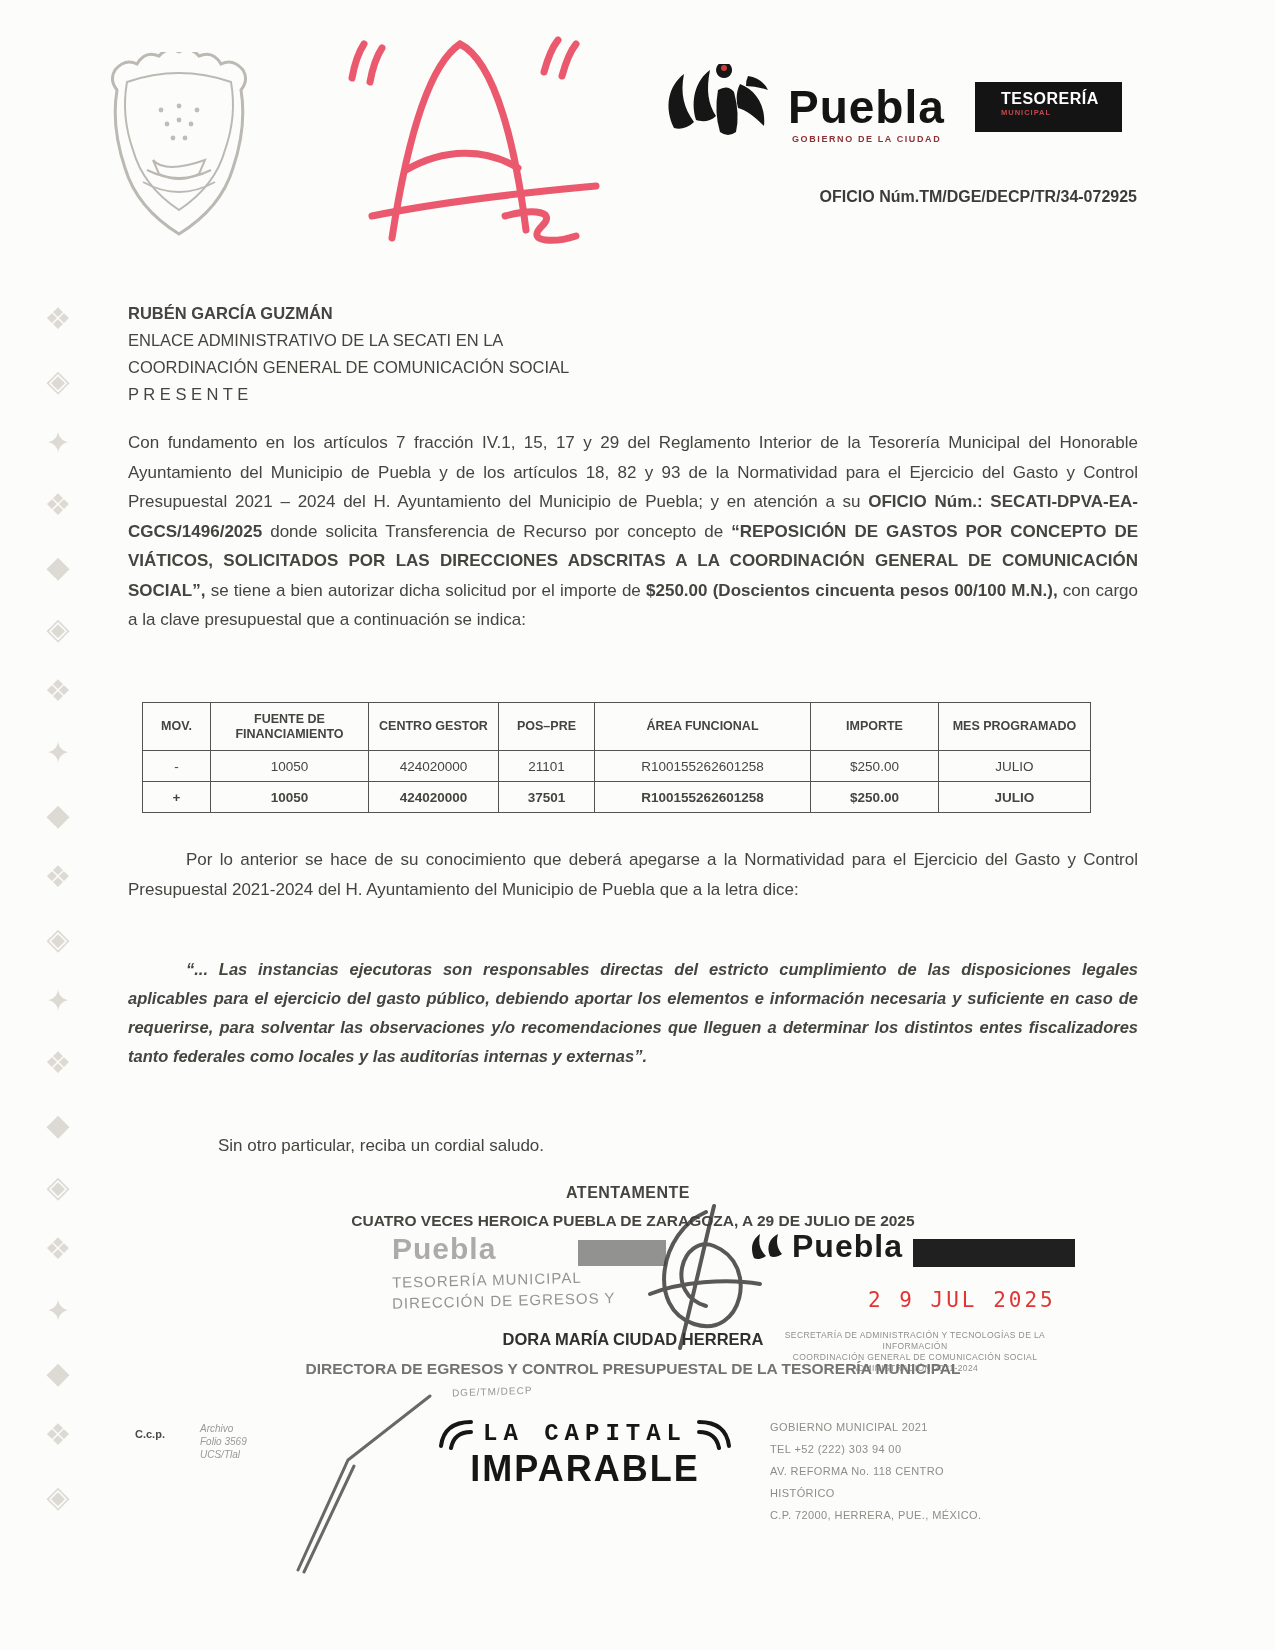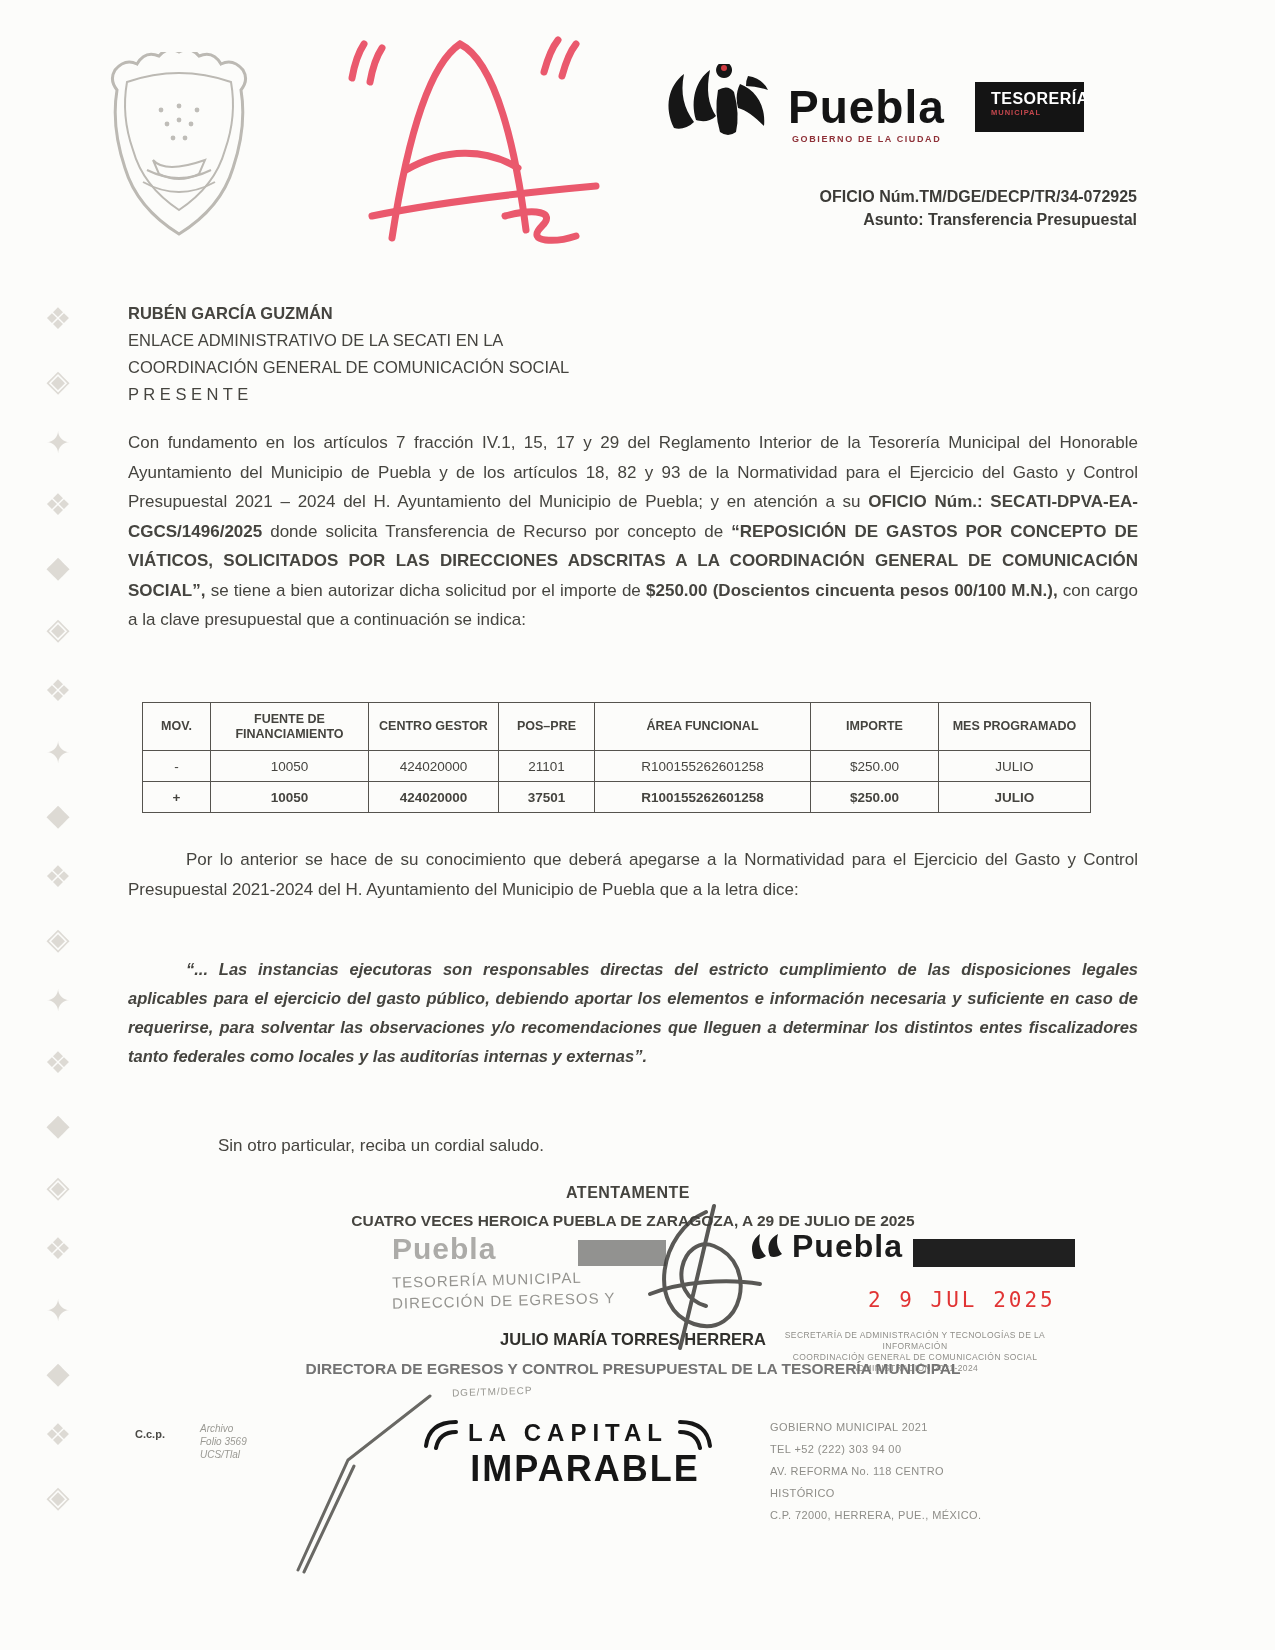--- a/index.html
+++ b/index.html
@@ -28,22 +28,22 @@
   .logo-icon { position:absolute; left:0; top:2px; }
   .brand-text {
     position:absolute; left:128px; top:18px;
     font-size:46px; font-weight:800; letter-spacing:1px; color:#141414;
   }
   .brand-tagline {
     position:absolute; left:132px; top:72px;
     font-size:9px; font-weight:700; letter-spacing:1.6px; color:#8e3037;
   }
   .tes-box {
-    position:absolute; left:315px; top:20px; width:109px; height:50px;
-    background:#141414; color:#fff; padding:8px 10px 0 16px;
+    position:absolute; left:315px; top:20px; width:147px; height:50px;
+    background:#141414; color:#fff; padding:8px 10px 0 26px;
   }
   .tes-box .t1 { font-size:16px; font-weight:800; letter-spacing:.5px; }
   .tes-box .t2 { font-size:7.5px; font-weight:700; color:#c4474d; letter-spacing:1px; }
 
   
   .head-right { position:absolute; right:138px; top:188px; width:560px; text-align:right; }
   .head-right .quote { font-size:15px; color:#5c5b56; margin-bottom:6px; }
   .head-right .oficio { font-size:16px; font-weight:700; color:#3c3b37; margin-bottom:5px; }
   .head-right .asunto { font-size:16px; font-weight:700; color:#3c3b37; }
 
@@ -101,21 +101,21 @@
     letter-spacing:1px; transform:rotate(-2deg); }
 
   .contact { position:absolute; left:770px; top:1392px; width:330px;
     font-size:11px; line-height:22px; color:#8e8d88; letter-spacing:.4px;margin-top:24px; }
 
   .ccp { position:absolute; left:135px; top:1428px; font-size:11px; font-weight:700; color:#4a4945; }
   .ccp-notes { position:absolute; left:200px; top:1422px; font-size:10px; line-height:13px;
     color:#9a9993; font-style:italic; }
 
   .capital { position:absolute; left:420px; top:1416px; width:330px; text-align:center; color:#161616; }
-  .capital .row1 { display:flex; align-items:center; gap:8px; }
+  .capital .row1 { display:flex; align-items:center; justify-content:center; gap:8px;font-family:Liberation Mono, monospace; }
   .capital .l1 { font-size:24px; font-weight:800; letter-spacing:6px; }
   .capital .l2 { font-size:36px; font-weight:800; letter-spacing:2px; margin-top:-2px; }
 
   svg { display:block; }
   .abs { position:absolute; }
 </style>
 </head>
 <body>
 
 <div class="page">
@@ -195,21 +195,20 @@
     <div class="brand-text">Puebla</div>
     <div class="brand-tagline">GOBIERNO DE LA CIUDAD</div>
     <div class="tes-box">
       <div class="t1">TESORERÍA</div>
       <div class="t2">MUNICIPAL</div>
     </div>
   </div>
 
   <div class="head-right">
     <div class="oficio">OFICIO Núm.TM/DGE/DECP/TR/34-072925</div>
-    <div class="asunto">Asunto: Transferencia Presupuestal</div>
   </div>
 
   <div class="recipient">
     <div class="name">RUBÉN GARCÍA GUZMÁN</div>
     <div>ENLACE ADMINISTRATIVO DE LA SECATI EN LA</div>
     <div>COORDINACIÓN GENERAL DE COMUNICACIÓN SOCIAL</div>
     <div>P R E S E N T E</div>
   </div>
 
   <div class="para p1"><span>Con fundamento en los artículos 7 fracción IV.1, 15, 17 y 29 del Reglamento Interior de la Tesorería Municipal del Honorable Ayuntamiento del Municipio de Puebla y de los artículos 18, 82 y 93 de la Normatividad para el Ejercicio del Gasto y Control Presupuestal 2021 – 2024 del H. Ayuntamiento del Municipio de Puebla; y en atención a su </span><span class="b">OFICIO Núm.: SECATI-DPVA-EA-CGCS/1496/2025</span><span> donde solicita Transferencia de Recurso por concepto de </span><span class="b">“REPOSICIÓN DE GASTOS POR CONCEPTO DE VIÁTICOS, SOLICITADOS POR LAS DIRECCIONES ADSCRITAS A LA COORDINACIÓN GENERAL DE COMUNICACIÓN SOCIAL”,</span><span> se tiene a bien autorizar dicha solicitud por el importe de </span><span class="b">$250.00 (Doscientos cincuenta pesos 00/100 M.N.),</span><span> con cargo a la clave presupuestal que a continuación se indica:</span></div>
@@ -295,21 +294,21 @@
   <div class="abs" style="left:610px; top:1198px;">
     <svg width="180" height="160" viewBox="0 0 180 160">
       <g fill="none" stroke="#3d3c39" stroke-width="4" stroke-linecap="round" opacity="0.85">
         <path d="M96,14 C50,34 36,110 84,126 C132,142 150,66 104,48 C72,36 54,96 96,108"></path>
         <path d="M104,8 C92,58 80,112 70,150"></path>
         <path d="M40,96 C70,84 116,80 150,86"></path>
       </g>
     </svg>
   </div>
 
-  <div class="sig-name">JULIO MARÍA TORRES HERRERA</div>
+  <div class="sig-name">DORA MARÍA CIUDAD HERRERA</div>
   <div class="sig-title">DIRECTORA DE EGRESOS Y CONTROL PRESUPUESTAL DE LA TESORERÍA MUNICIPAL</div>
   <div class="stamp-code">DGE/TM/DECP</div>
 
   <div class="contact">
     <div>GOBIERNO MUNICIPAL 2021</div>
     <div>TEL +52 (222) 303 94 00</div>
     <div>AV. REFORMA No. 118 CENTRO</div>
     <div>HISTÓRICO</div>
     <div>C.P. 72000, HERRERA, PUE., MÉXICO.</div>
   </div>

